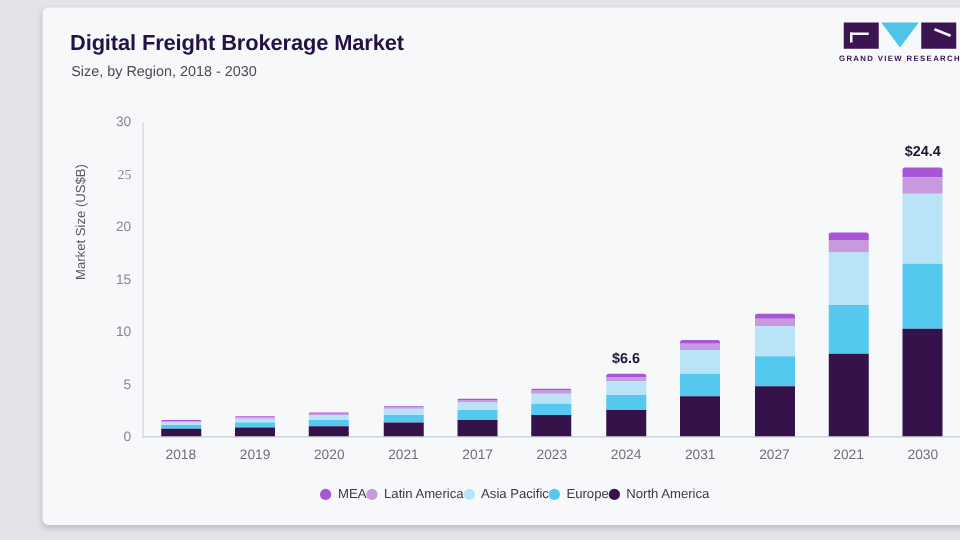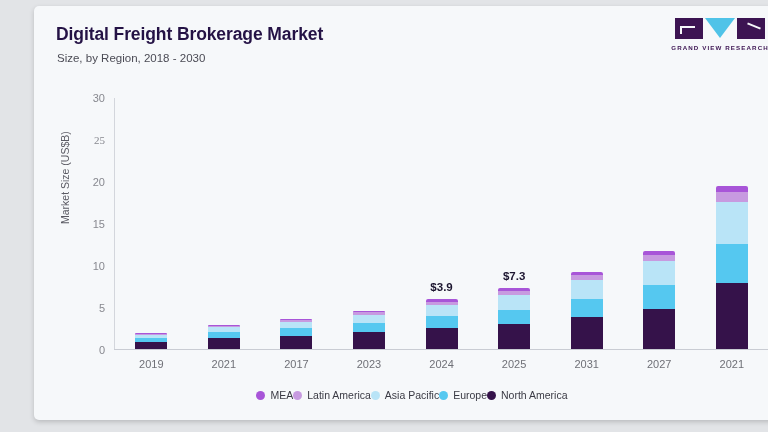--- a/index.html
+++ b/index.html
@@ -145,30 +145,50 @@
         <div class="ytick" style="top: 210px;">5</div>
         <div class="ytick" style="top: 168px;">10</div>
         <div class="ytick" style="top: 126px;">15</div>
         <div class="ytick" style="top: 84px;">20</div>
         <div class="ytick" style="top: 42px; font-family: Liberation Serif, serif;">25</div>
         <div class="ytick" style="top: 0px;">30</div>
       </div>
     <div id="bars">
         <div class="bar-col">
           <div class="bar-stack">
+            <div class="seg" style="height: 5.88px; background: rgb(53, 18, 74);"></div>
+            <div class="seg" style="height: 2.94px; background: rgb(85, 200, 240);"></div>
+            <div class="seg" style="height: 2.52px; background: rgb(185, 228, 247);"></div>
+            <div class="seg" style="height: 0.84px; background: rgb(199, 154, 224);"></div>
+            <div class="seg top-cap" style="height: 0.42px; background: rgb(168, 85, 216);"></div>
+          </div>
+          <div class="xtick">2018</div>
+        </div>
+        <div class="bar-col">
+          <div class="bar-stack">
             <div class="seg" style="height: 7.14px; background: rgb(53, 18, 74);"></div>
             <div class="seg" style="height: 3.78px; background: rgb(85, 200, 240);"></div>
             <div class="seg" style="height: 3.192px; background: rgb(185, 228, 247);"></div>
             <div class="seg" style="height: 1.008px; background: rgb(199, 154, 224);"></div>
             <div class="seg top-cap" style="height: 0.504px; background: rgb(168, 85, 216);"></div>
           </div>
           <div class="xtick">2019</div>
         </div>
         <div class="bar-col">
           <div class="bar-stack">
+            <div class="seg" style="height: 8.4px; background: rgb(53, 18, 74);"></div>
+            <div class="seg" style="height: 4.62px; background: rgb(85, 200, 240);"></div>
+            <div class="seg" style="height: 4.032px; background: rgb(185, 228, 247);"></div>
+            <div class="seg" style="height: 1.176px; background: rgb(199, 154, 224);"></div>
+            <div class="seg top-cap" style="height: 0.672px; background: rgb(168, 85, 216);"></div>
+          </div>
+          <div class="xtick">2020</div>
+        </div>
+        <div class="bar-col">
+          <div class="bar-stack">
             <div class="seg" style="height: 10.92px; background: rgb(53, 18, 74);"></div>
             <div class="seg" style="height: 5.88px; background: rgb(85, 200, 240);"></div>
             <div class="seg" style="height: 5.04px; background: rgb(185, 228, 247);"></div>
             <div class="seg" style="height: 1.512px; background: rgb(199, 154, 224);"></div>
             <div class="seg top-cap" style="height: 0.84px; background: rgb(168, 85, 216);"></div>
           </div>
           <div class="xtick">2021</div>
         </div>
         <div class="bar-col">
           <div class="bar-stack">
@@ -190,34 +210,23 @@
           </div>
           <div class="xtick">2023</div>
         </div>
         <div class="bar-col">
           <div class="bar-stack">
             <div class="seg" style="height: 21px; background: rgb(53, 18, 74);"></div>
             <div class="seg" style="height: 11.76px; background: rgb(85, 200, 240);"></div>
             <div class="seg" style="height: 10.92px; background: rgb(185, 228, 247);"></div>
             <div class="seg" style="height: 3.36px; background: rgb(199, 154, 224);"></div>
             <div class="seg top-cap" style="height: 2.52px; background: rgb(168, 85, 216);"></div>
-            <div class="bar-value">$3.9</div>
+            <div class="bar-value">$6.6</div>
           </div>
           <div class="xtick">2024</div>
-        </div>
-        <div class="bar-col">
-          <div class="bar-stack">
-            <div class="seg" style="height: 25.2px; background: rgb(53, 18, 74);"></div>
-            <div class="seg" style="height: 14.28px; background: rgb(85, 200, 240);"></div>
-            <div class="seg" style="height: 14.28px; background: rgb(185, 228, 247);"></div>
-            <div class="seg" style="height: 4.2px; background: rgb(199, 154, 224);"></div>
-            <div class="seg top-cap" style="height: 3.36px; background: rgb(168, 85, 216);"></div>
-            <div class="bar-value">$7.3</div>
-          </div>
-          <div class="xtick">2025</div>
         </div>
         <div class="bar-col">
           <div class="bar-stack">
             <div class="seg" style="height: 31.92px; background: rgb(53, 18, 74);"></div>
             <div class="seg" style="height: 18.48px; background: rgb(85, 200, 240);"></div>
             <div class="seg" style="height: 18.48px; background: rgb(185, 228, 247);"></div>
             <div class="seg" style="height: 5.04px; background: rgb(199, 154, 224);"></div>
             <div class="seg top-cap" style="height: 3.36px; background: rgb(168, 85, 216);"></div>
           </div>
           <div class="xtick">2031</div>
@@ -235,20 +244,31 @@
         <div class="bar-col">
           <div class="bar-stack">
             <div class="seg" style="height: 65.52px; background: rgb(53, 18, 74);"></div>
             <div class="seg" style="height: 39.48px; background: rgb(85, 200, 240);"></div>
             <div class="seg" style="height: 42px; background: rgb(185, 228, 247);"></div>
             <div class="seg" style="height: 10.08px; background: rgb(199, 154, 224);"></div>
             <div class="seg top-cap" style="height: 5.88px; background: rgb(168, 85, 216);"></div>
           </div>
           <div class="xtick">2021</div>
         </div>
+        <div class="bar-col">
+          <div class="bar-stack">
+            <div class="seg" style="height: 85.68px; background: rgb(53, 18, 74);"></div>
+            <div class="seg" style="height: 52.08px; background: rgb(85, 200, 240);"></div>
+            <div class="seg" style="height: 56.28px; background: rgb(185, 228, 247);"></div>
+            <div class="seg" style="height: 13.02px; background: rgb(199, 154, 224);"></div>
+            <div class="seg top-cap" style="height: 7.56px; background: rgb(168, 85, 216);"></div>
+            <div class="bar-value">$24.4</div>
+          </div>
+          <div class="xtick">2030</div>
+        </div>
       </div>
   </div>
 
   <div id="legend">
       <div class="legend-item">
         <span class="legend-dot" style="background: rgb(168, 85, 216);"></span>
         <span class="legend-label">MEA</span>
       </div>
       <div class="legend-item">
         <span class="legend-dot" style="background: rgb(199, 154, 224);"></span>

